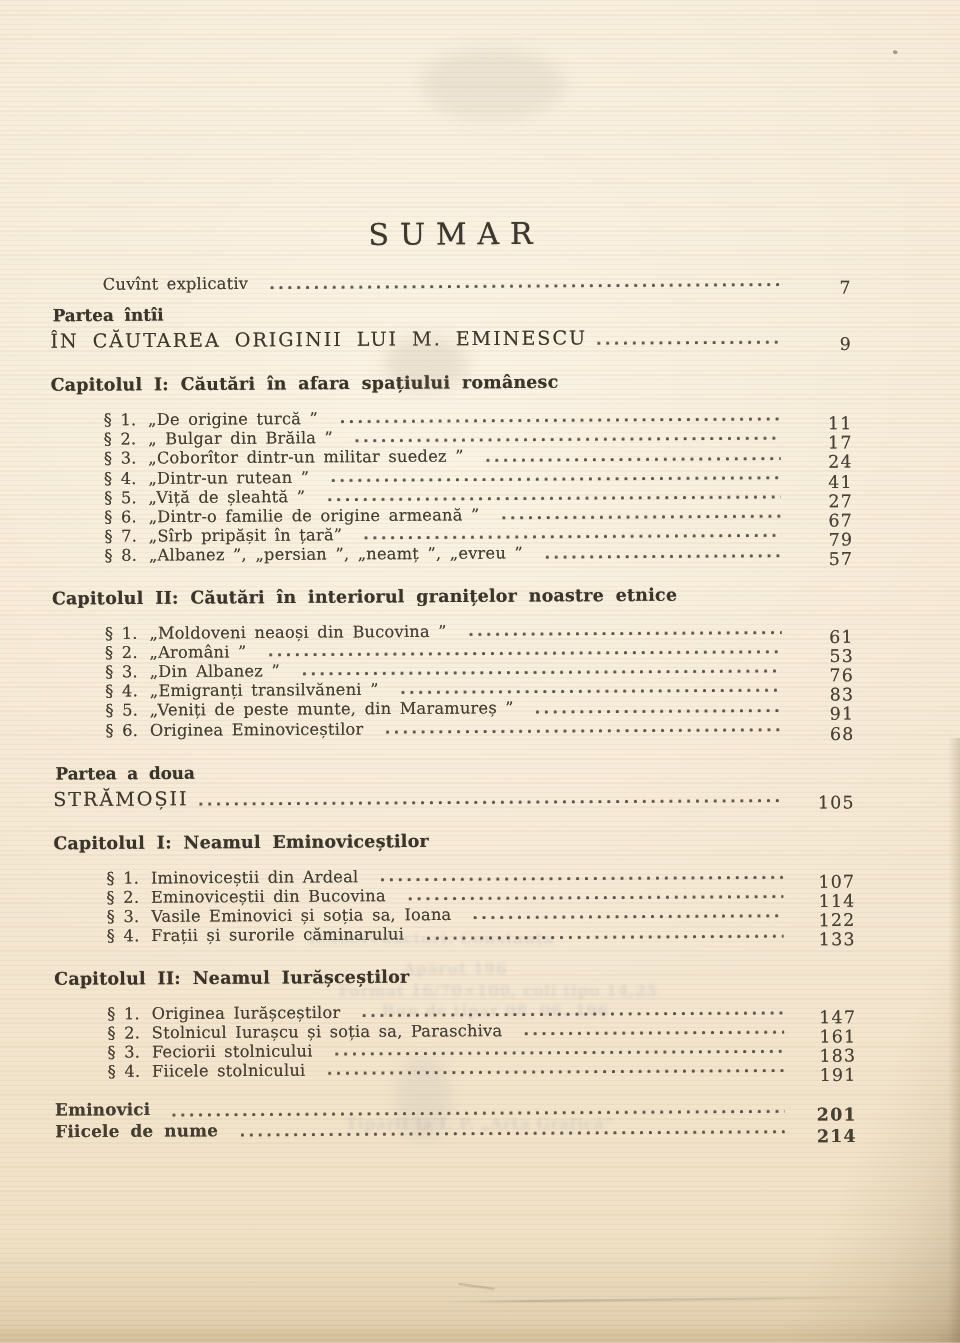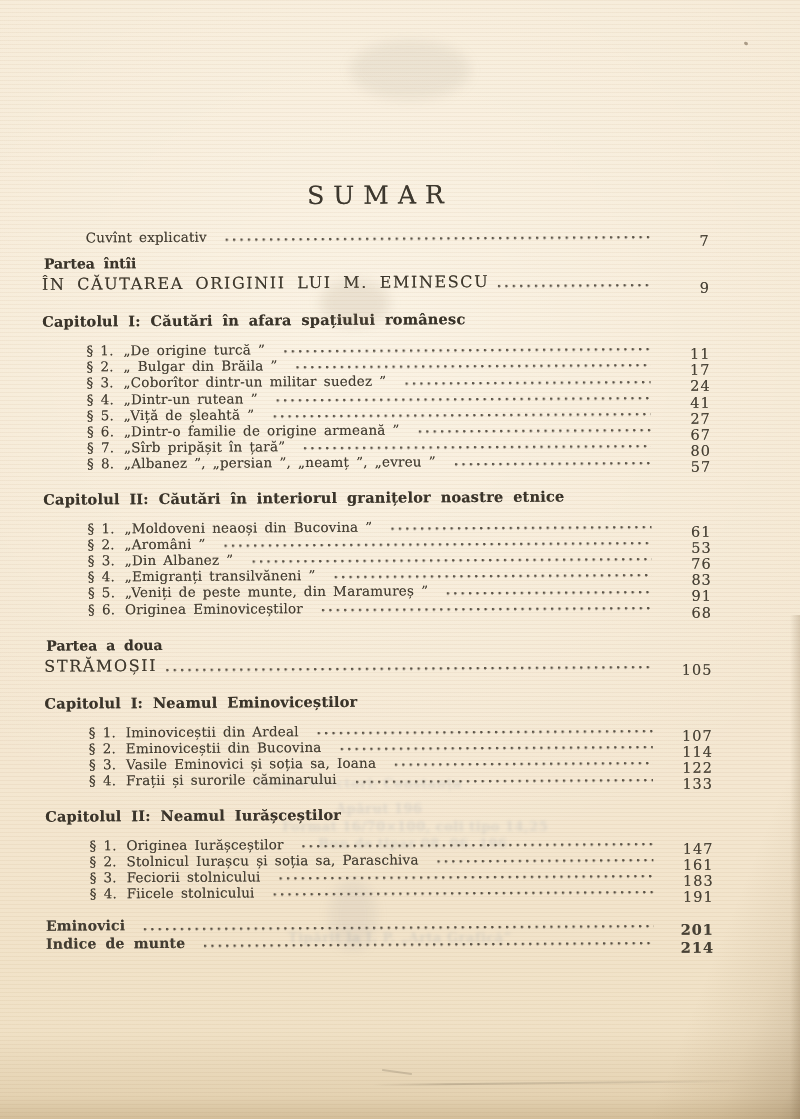--- a/index.html
+++ b/index.html
@@ -112,21 +112,21 @@
       <div class="row plain"><span class="label">Cuvînt explicativ</span><span class="leader"></span><span class="pagenum">7</span></div>
       <div class="row-heading part">Partea întîi</div>
       <div class="row caps"><span class="label">ÎN CĂUTAREA ORIGINII LUI M. EMINESCU</span><span class="leader"></span><span class="pagenum">9</span></div>
       <div class="row-heading chapter">Capitolul I: Căutări în afara spațiului românesc</div>
       <div class="row item"><span class="marker">§ 1.</span><span class="label">„De origine turcă ”</span><span class="leader"></span><span class="pagenum">11</span></div>
       <div class="row item"><span class="marker">§ 2.</span><span class="label">„ Bulgar din Brăila ”</span><span class="leader"></span><span class="pagenum">17</span></div>
       <div class="row item"><span class="marker">§ 3.</span><span class="label">„Coborîtor dintr-un militar suedez ”</span><span class="leader"></span><span class="pagenum">24</span></div>
       <div class="row item"><span class="marker">§ 4.</span><span class="label">„Dintr-un rutean ”</span><span class="leader"></span><span class="pagenum">41</span></div>
       <div class="row item"><span class="marker">§ 5.</span><span class="label">„Viță de șleahtă ”</span><span class="leader"></span><span class="pagenum">27</span></div>
       <div class="row item"><span class="marker">§ 6.</span><span class="label">„Dintr-o familie de origine armeană ”</span><span class="leader"></span><span class="pagenum">67</span></div>
-      <div class="row item"><span class="marker">§ 7.</span><span class="label">„Sîrb pripășit în țară”</span><span class="leader"></span><span class="pagenum">80</span></div>
+      <div class="row item"><span class="marker">§ 7.</span><span class="label">„Sîrb pripășit în țară”</span><span class="leader"></span><span class="pagenum">79</span></div>
       <div class="row item"><span class="marker">§ 8.</span><span class="label">„Albanez ”, „persian ”, „neamț ”, „evreu ”</span><span class="leader"></span><span class="pagenum">57</span></div>
       <div class="row-heading chapter">Capitolul II: Căutări în interiorul granițelor noastre etnice</div>
       <div class="row item"><span class="marker">§ 1.</span><span class="label">„Moldoveni neaoși din Bucovina ”</span><span class="leader"></span><span class="pagenum">61</span></div>
       <div class="row item"><span class="marker">§ 2.</span><span class="label">„Aromâni ”</span><span class="leader"></span><span class="pagenum">53</span></div>
       <div class="row item"><span class="marker">§ 3.</span><span class="label">„Din Albanez ”</span><span class="leader"></span><span class="pagenum">76</span></div>
       <div class="row item"><span class="marker">§ 4.</span><span class="label">„Emigranți transilvăneni ”</span><span class="leader"></span><span class="pagenum">83</span></div>
       <div class="row item"><span class="marker">§ 5.</span><span class="label">„Veniți de peste munte, din Maramureș ”</span><span class="leader"></span><span class="pagenum">91</span></div>
       <div class="row item"><span class="marker">§ 6.</span><span class="label">Originea Eminoviceștilor</span><span class="leader"></span><span class="pagenum">68</span></div>
       <div class="row-heading part">Partea a doua</div>
       <div class="row caps"><span class="label">STRĂMOȘII</span><span class="leader"></span><span class="pagenum">105</span></div>
@@ -134,21 +134,21 @@
       <div class="row item"><span class="marker">§ 1.</span><span class="label">Iminoviceștii din Ardeal</span><span class="leader"></span><span class="pagenum">107</span></div>
       <div class="row item"><span class="marker">§ 2.</span><span class="label">Eminoviceștii din Bucovina</span><span class="leader"></span><span class="pagenum">114</span></div>
       <div class="row item"><span class="marker">§ 3.</span><span class="label">Vasile Eminovici și soția sa, Ioana</span><span class="leader"></span><span class="pagenum">122</span></div>
       <div class="row item"><span class="marker">§ 4.</span><span class="label">Frații și surorile căminarului</span><span class="leader"></span><span class="pagenum">133</span></div>
       <div class="row-heading chapter">Capitolul II: Neamul Iurășceștilor</div>
       <div class="row item"><span class="marker">§ 1.</span><span class="label">Originea Iurășceștilor</span><span class="leader"></span><span class="pagenum">147</span></div>
       <div class="row item"><span class="marker">§ 2.</span><span class="label">Stolnicul Iurașcu și soția sa, Paraschiva</span><span class="leader"></span><span class="pagenum">161</span></div>
       <div class="row item"><span class="marker">§ 3.</span><span class="label">Feciorii stolnicului</span><span class="leader"></span><span class="pagenum">183</span></div>
       <div class="row item"><span class="marker">§ 4.</span><span class="label">Fiicele stolnicului</span><span class="leader"></span><span class="pagenum">191</span></div>
       <div class="row end"><span class="label">Eminovici</span><span class="leader"></span><span class="pagenum">201</span></div>
-      <div class="row end"><span class="label">Indice de munte</span><span class="leader"></span><span class="pagenum">214</span></div>
+      <div class="row end"><span class="label">Fiicele de nume</span><span class="leader"></span><span class="pagenum">214</span></div>
     </div>
 </div>
 
 <div class="smudge a"></div>
 <div class="smudge b"></div>
 <div class="smudge c"></div>
 <div class="scribble"></div>
 <div class="scribble2"></div>
 <div class="speck"></div>
 <div class="curl"></div>

